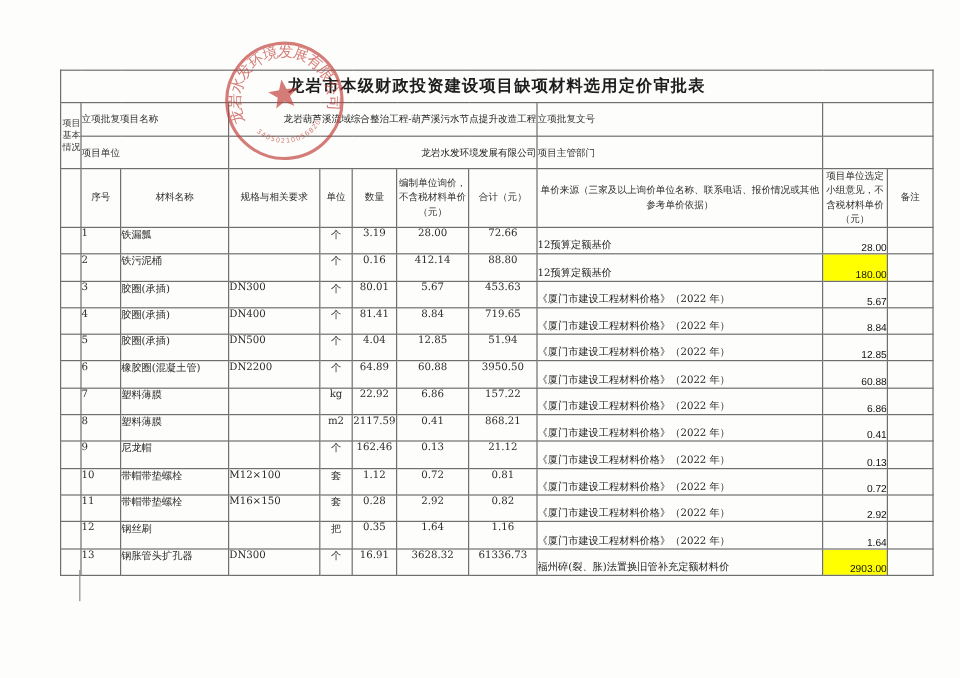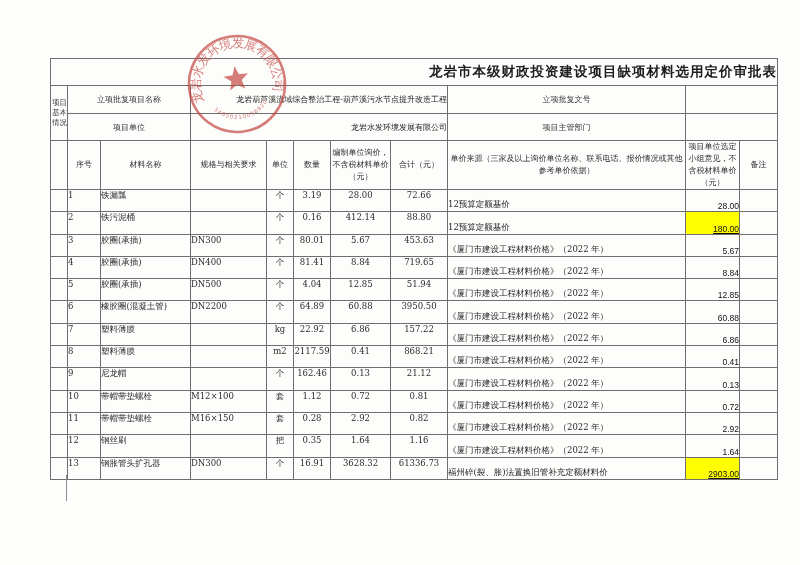--- a/index.html
+++ b/index.html
@@ -8,41 +8,41 @@
     background:#fdfdfc; overflow:hidden;
     font-family:"DejaVu Serif","Liberation Serif",serif;
     color:#2c2c2c;
   }
   table.approval {
     position:absolute; left:50px; top:58px; width:727px;
     border-collapse:collapse; table-layout:fixed;
   }
   table.approval td { border:1px solid #6f6f6f; overflow:hidden; padding:0; }
   .title-cell {
-    font-size:13.5px; font-weight:bold; text-align:right;
+    font-size:13.5px; font-weight:bold; text-align:center;
     color:#1d1d1d; letter-spacing:1px;
   }
   .vlabel {
     white-space:pre-line; font-size:7.5px; line-height:1.35;
     text-align:right; color:#3a3a3a;
   }
-  .lbl  { font-size:8px; text-align:center; color:#333; }
+  .lbl  { font-size:8px; text-align:left; color:#333; }
   .val  { font-size:8px; text-align:right; color:#222; }
   .hdr  { font-size:8px; text-align:center; color:#2e2e2e; line-height:1.5; padding:1px; }
   .c-no   { font-size:8.5px; vertical-align:top; padding:3px 0 0 3px; }
   .c-name { font-size:8.5px; vertical-align:top; padding:3px 0 0 3px; }
   .c-spec { font-size:8.5px; vertical-align:top; padding:3px 0 0 3px; }
   .c-unit { font-size:8.5px; text-align:center; vertical-align:top; padding-top:3px; }
   .c-num  { font-size:8.5px; text-align:center; vertical-align:top; padding:3px 3px 0 0; }
   .c-src  { font-size:8.5px; vertical-align:bottom; padding:0 0 1px 4px; color:#1e1e1e; }
   .c-sel  {
     font-size:8.5px; text-align:right; vertical-align:bottom;
     padding:0 4px 2px 0; font-family:"Liberation Sans","DejaVu Sans",sans-serif; color:#111;
   }
-  .hl { background:#ffff00;text-decoration:underline; }
+  .hl { background:#ffff00; }
   tr.row-title { height:27px; }
   tr.row-info1 { height:28px; }
   tr.row-info2 { height:27px; }
   tr.row-head  { height:45px; }
   tr.data-row  { height:22.3px; }
   .stamp {
     position:absolute; left:167px; top:14px; width:140px; height:140px;
     pointer-events:none; opacity:0.68; transform:rotate(-8deg); z-index:5;
   }
   .table-tail-line {

